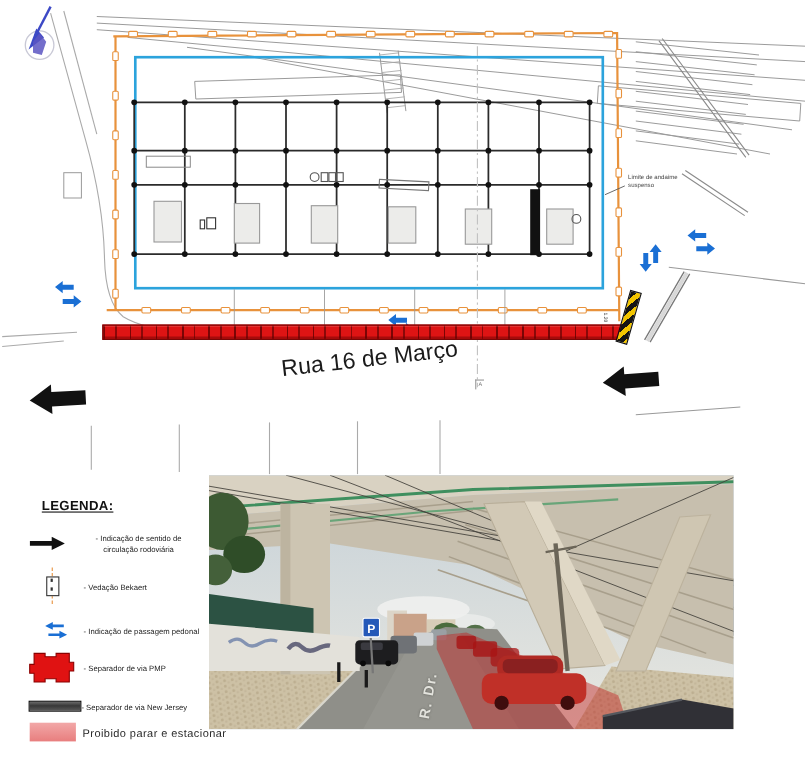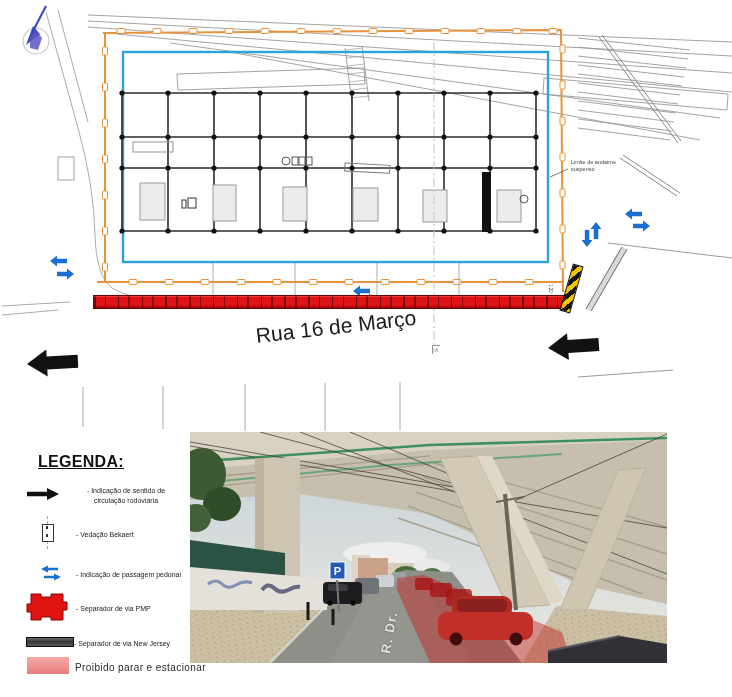--- a/index.html
+++ b/index.html
@@ -21,21 +21,21 @@
            box-shadow:inset 0 1px rgba(255,255,255,.18),inset 0 -2px rgba(100,0,0,.45);}
   .striped-pole{left:566px;top:264px;width:9px;height:47px;transform:rotate(16deg);
                 background:repeating-linear-gradient(125deg,#141414 0 4.5px,#f2c500 4.5px 9px);
                 border:1px solid #111;}
   
   .photo{left:190px;top:432px;width:477px;height:231px;overflow:hidden;background:#cfd6da;}
   .road-label{left:188px;top:220px;transform:rotate(-80deg);transform-origin:0 0;
               font-size:13px;font-weight:bold;color:#ecece6;letter-spacing:1.5px;
               text-shadow:0 0 2px rgba(60,60,55,.8);opacity:.9;}
   
-  .legend-title{left:38px;top:453px;font-size:16px;font-weight:bold;color:#111;
+  .legend-title{left:38px;top:453px;font-size:12px;font-weight:bold;color:#111;
                 text-decoration:underline;letter-spacing:.3px;}
   .leg-label{font-size:7px;color:#1a1a1a;line-height:1.4;}
   .leg-label.center{text-align:center;}
   .leg-label.big{font-size:10px;color:#2a2a2a;letter-spacing:.4px;}
   .bek-box{position:absolute;left:1px;top:8px;width:10px;height:16px;background:#fff;
            border:1.2px solid #333;}
   .bek-dash{position:absolute;left:6px;top:0;width:0;height:33px;border-left:1.5px dashed #e8923c;}
   .bek-dot{position:absolute;width:2.5px;height:2.5px;background:#333;left:4.5px;}
   .nj-bar{width:46px;height:8px;background:linear-gradient(#6a6a6a,#383838 45%,#585858);
           border:1.5px solid #0a0a0a;}

